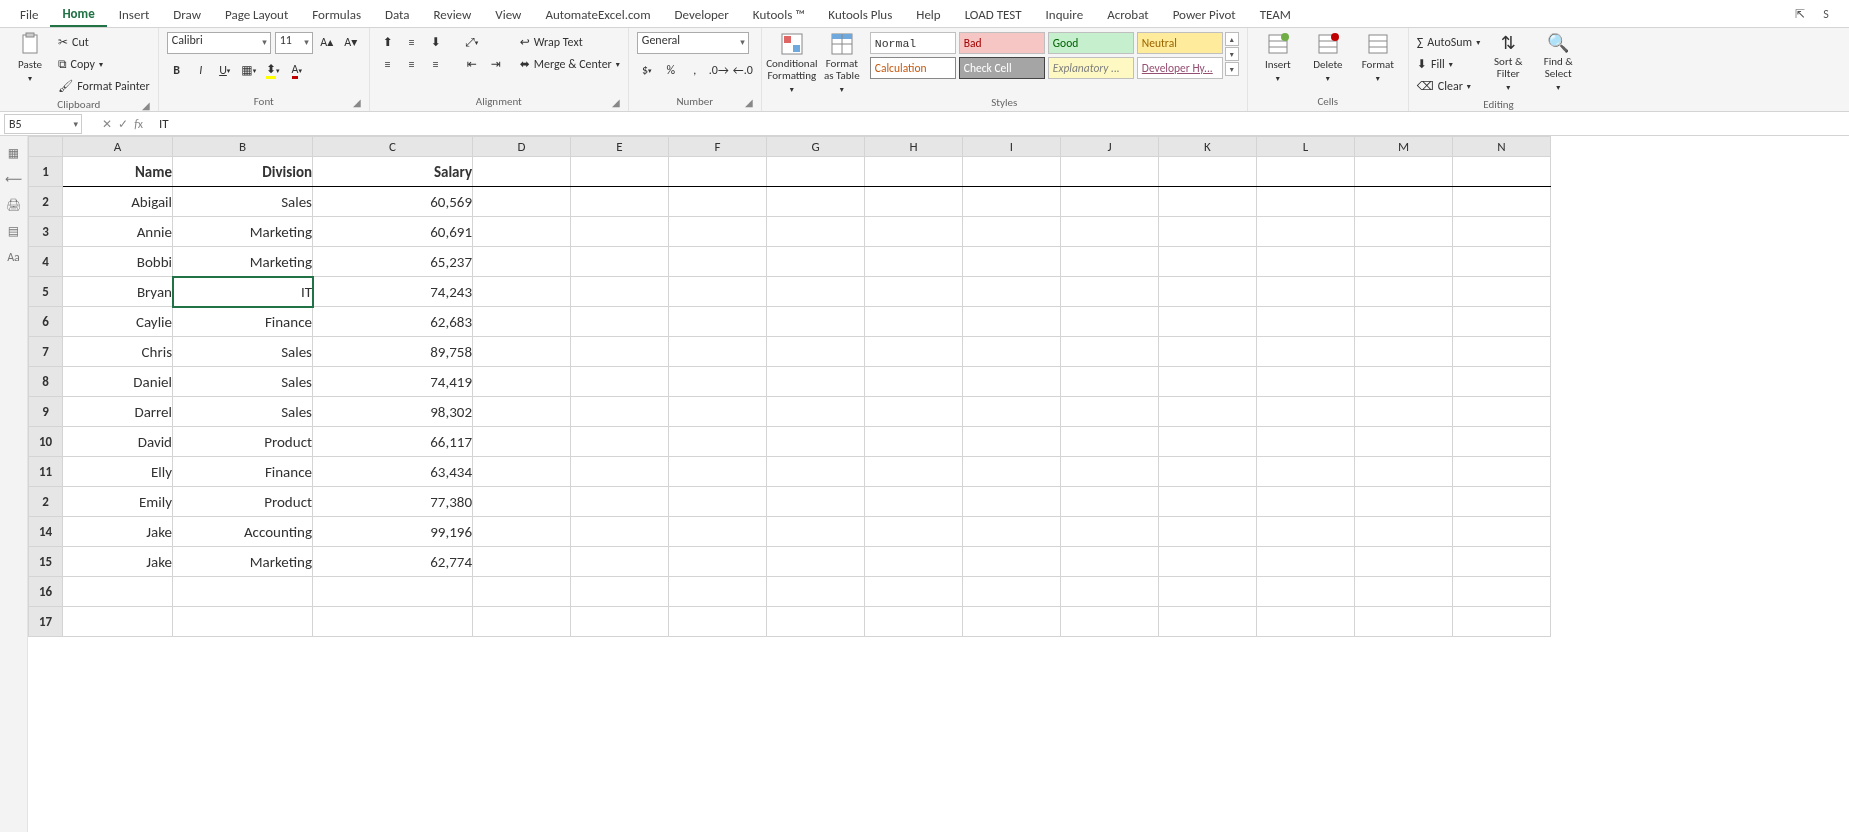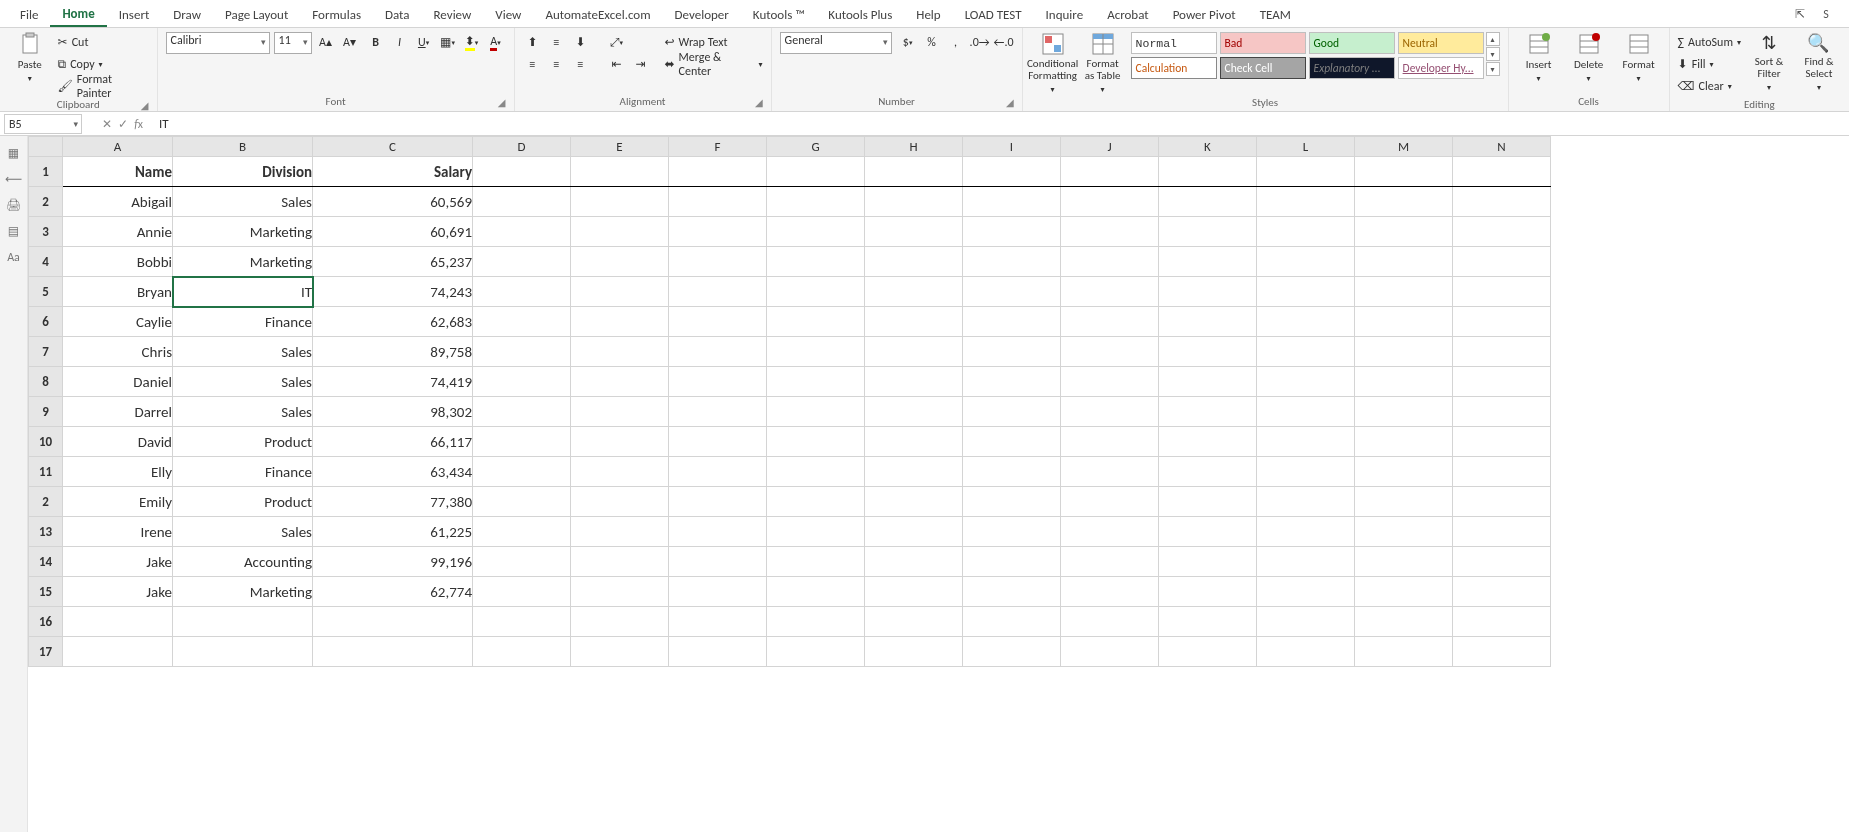--- a/index.html
+++ b/index.html
@@ -26,21 +26,21 @@
 .sel { border:1px solid #ababab; background:#fff; height:22px; font-size:12px; padding:0 16px 0 4px; position:relative;}
 .sel::after{content:"▾"; position:absolute; right:3px; top:3px; font-size:9px; color:#666;}
 .stylebox { border:1px solid #bfbfbf; height:22px; width:86px; font-size:11.5px; display:flex; align-items:center; padding:0 4px;}
 .stylegrid { display:grid; grid-template-columns:repeat(4,86px); grid-auto-rows:22px; gap:3px;}
 .sty-normal{background:#fff;font-family:Liberation Mono, monospace;}
 .sty-bad{background:#f6c6c5;color:#a10000;}
 .sty-good{background:#c6efce;color:#006100;}
 .sty-neutral{background:#ffeb9c;color:#9c6500;}
 .sty-calc{background:#fff;color:#c65911;border-color:#888;}
 .sty-check{background:#a5a5a5;color:#fff;border-color:#444;}
-.sty-expl{background:#0f172a;color:#7f7f7f;font-style:italic;}
+.sty-expl{background:#fef9c3;color:#7f7f7f;font-style:italic;}
 .sty-link{background:#fff;color:#954f72;text-decoration:underline;}
 .scrollbtns{display:flex;flex-direction:column;gap:1px;margin-left:2px;}
 .scrollbtns div{width:14px;height:14px;border:1px solid #bbb;display:flex;align-items:center;justify-content:center;font-size:8px;color:#555;background:#fff;}
 
 
 .fbar { display:flex; align-items:center; height:24px; border-bottom:1px solid #d4d4d4; background:#fff;}
 .namebox { width:78px; border:1px solid #ccc; height:20px; margin:0 10px 0 4px; font-size:12px; padding:0 14px 0 4px; position:relative; display:flex; align-items:center;}
 .namebox::after{content:"▾"; position:absolute; right:3px; font-size:9px; color:#666;}
 .fbar .fxbtns{display:flex; gap:6px; padding:0 10px; color:#888; align-items:center;}
 .fbar .fxinput{flex:1; padding:0 6px; font-size:13px;}
@@ -116,21 +116,21 @@
         <div class="row">
             <span>🖌</span>
             <span>Format Painter</span>
           </div>
       </div>
     </div>
     <div class="group-label"><span>Clipboard</span><span class="dlaunch">◢</span></div>
   </div>
 
   <div class="group">
-    <div class="group-body" style="flex-direction:row;gap:6px;">
+    <div class="group-body" style="flex-direction:column;gap:6px;">
       <div style="display:flex;gap:4px;">
         <div class="sel" style="width:104px">Calibri</div>
         <div class="sel" style="width:38px">11</div>
         <div class="minibtn">A▴</div>
         <div class="minibtn">A▾</div>
       </div>
       <div style="display:flex;gap:4px;">
         <div class="minibtn">
             <b>B</b>
           </div>
@@ -183,21 +183,21 @@
             <span>⬌</span>
             <span>Merge &amp; Center</span>
             <span style="font-size:8px">▾</span>
           </div>
       </div>
     </div>
     <div class="group-label"><span>Alignment</span><span class="dlaunch">◢</span></div>
   </div>
 
   <div class="group">
-    <div class="group-body" style="flex-direction:row;gap:6px;">
+    <div class="group-body" style="flex-direction:column;gap:6px;">
       <div class="sel" style="width:112px">General</div>
       <div style="display:flex;gap:4px;">
         <div class="minibtn">$<span style="font-size:7px">▾</span></div>
         <div class="minibtn">%</div>
         <div class="minibtn">,</div>
         <div class="minibtn">.0→</div>
         <div class="minibtn">←.0</div>
       </div>
     </div>
     <div class="group-label"><span>Number</span><span class="dlaunch">◢</span></div>
@@ -552,37 +552,20 @@
             <td class=""></td>
             <td class=""></td>
             <td class=""></td>
             <td class=""></td>
             <td class=""></td>
             <td class=""></td>
             <td class=""></td>
             <td class=""></td>
           </tr>
           <tr class="">
-            <th class="rh">13</th>
-            <td class=" tc">Irene</td>
-            <td class=" tc">Sales</td>
-            <td class=" tc">61,225</td>
-            <td class=""></td>
-            <td class=""></td>
-            <td class=""></td>
-            <td class=""></td>
-            <td class=""></td>
-            <td class=""></td>
-            <td class=""></td>
-            <td class=""></td>
-            <td class=""></td>
-            <td class=""></td>
-            <td class=""></td>
-          </tr>
-          <tr class="">
             <th class="rh">14</th>
             <td class=" tc">Jake</td>
             <td class=" tc">Accounting</td>
             <td class=" tc">99,196</td>
             <td class=""></td>
             <td class=""></td>
             <td class=""></td>
             <td class=""></td>
             <td class=""></td>
             <td class=""></td>

